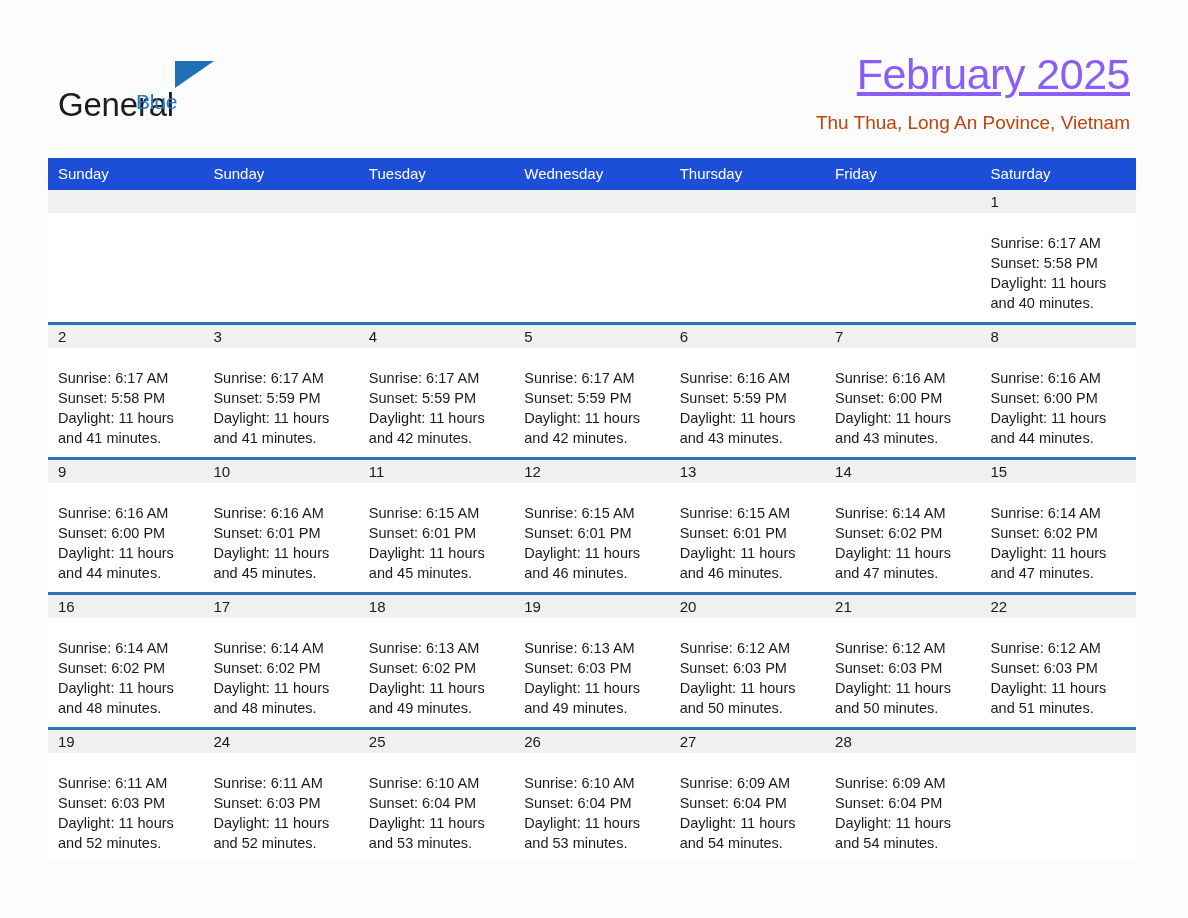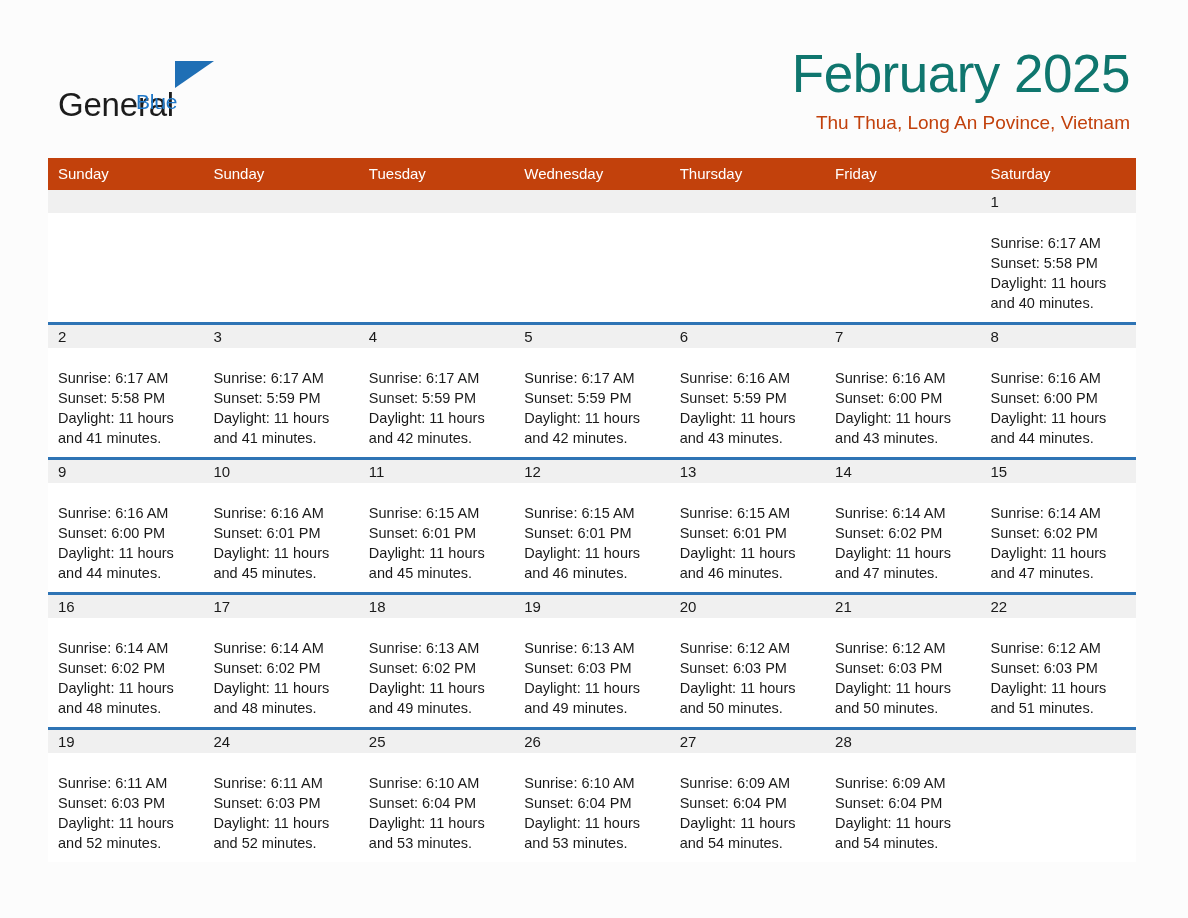--- a/index.html
+++ b/index.html
@@ -72,26 +72,27 @@
     letter-spacing: -0.2px;
   }
 
   .title-block {
     position: absolute;
     right: 58px;
     top: 48px;
     text-align: right;
   }
   .cal-title {
-    font-size: 53px;
+    font-size: 43px;
     line-height: 52px;
     font-weight: normal;
-    color: #0f766e;
+    color: #8b5cf6;
     letter-spacing: -0.5px;
     white-space: nowrap;
+    text-decoration: underline;
   }
   .cal-subtitle {
     margin-top: 9px;
     font-size: 19px;
     line-height: 28px;
     color: #c2410c;
     white-space: nowrap;
   }
 
   
@@ -103,21 +104,21 @@
   }
 
   .cal-table {
     width: 1088px;
     border-collapse: collapse;
     table-layout: fixed;
   }
   .cal-table col { width: 155.43px; }
 
   thead th {
-    background: #c2410c;
+    background: #1d4ed8;
     color: #ffffff;
     font-size: 15px;
     font-weight: normal;
     text-align: left;
     padding: 7px 0 8px 10px;
     height: 17px;
     border: none;
   }
 
   tbody tr.week > td {

